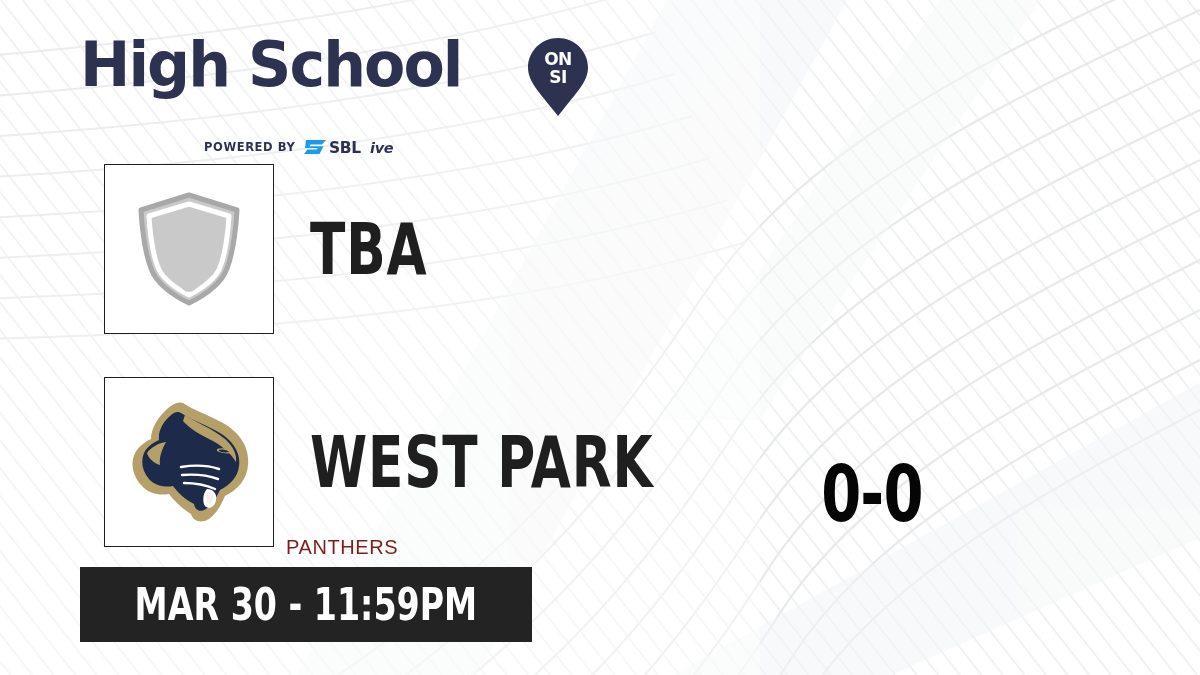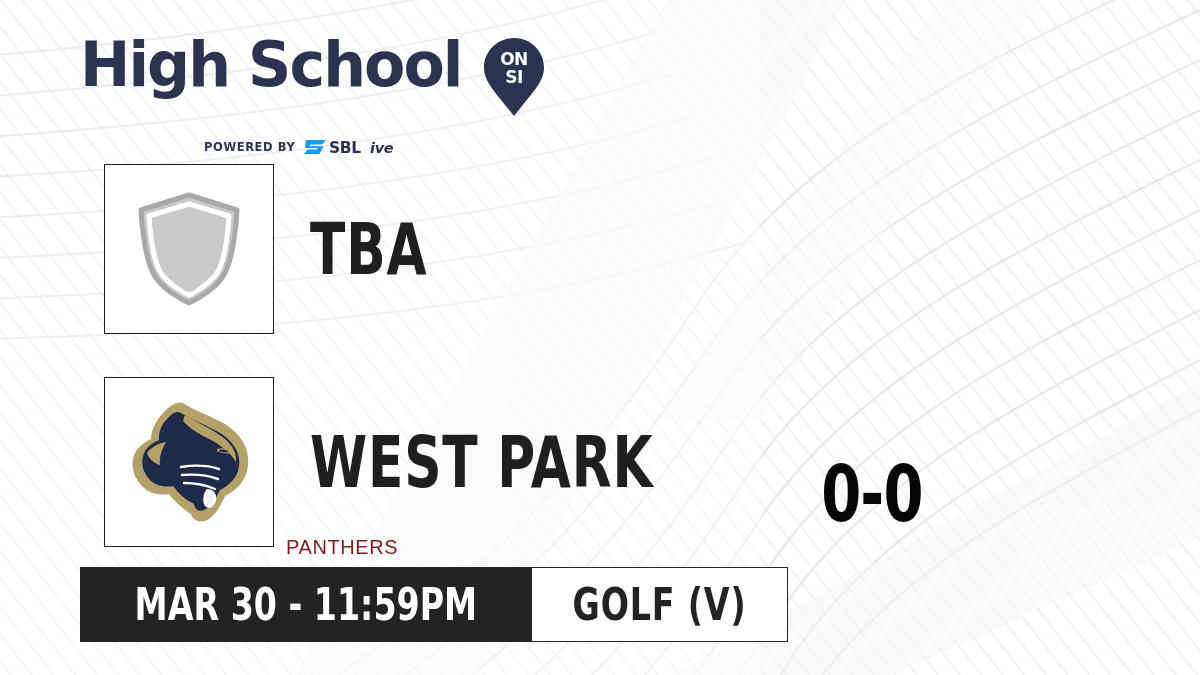--- a/index.html
+++ b/index.html
@@ -32,20 +32,21 @@
   
   .brand {
     position: absolute;
     left: 80px;
     top: 36px;
     z-index: 5;
   }
   .brand-row {
     display: flex;
     align-items: flex-start;
+    gap: 44px;
   }
   .brand-wordmark {
     font-family: "DejaVu Sans", sans-serif;
     font-weight: 700;
     font-size: 62px;
     line-height: 0.95;
     letter-spacing: -2.0px;
     color: #2d3250;
     white-space: nowrap;
     transform: scaleX(0.97);
@@ -347,18 +348,15 @@
   <div class="mascot-label">PANTHERS</div>
 
   <div class="score">
     <span class="score-inner">0-0</span>
   </div>
 
   <div class="info-bar">
     <div class="info-date">
       <span>MAR 30 - 11:59PM</span>
     </div>
-    <div class="info-sport">
-      <span>GOLF (V)</span>
-    </div>
   </div>
 
 </div>
 
 </body></html>

